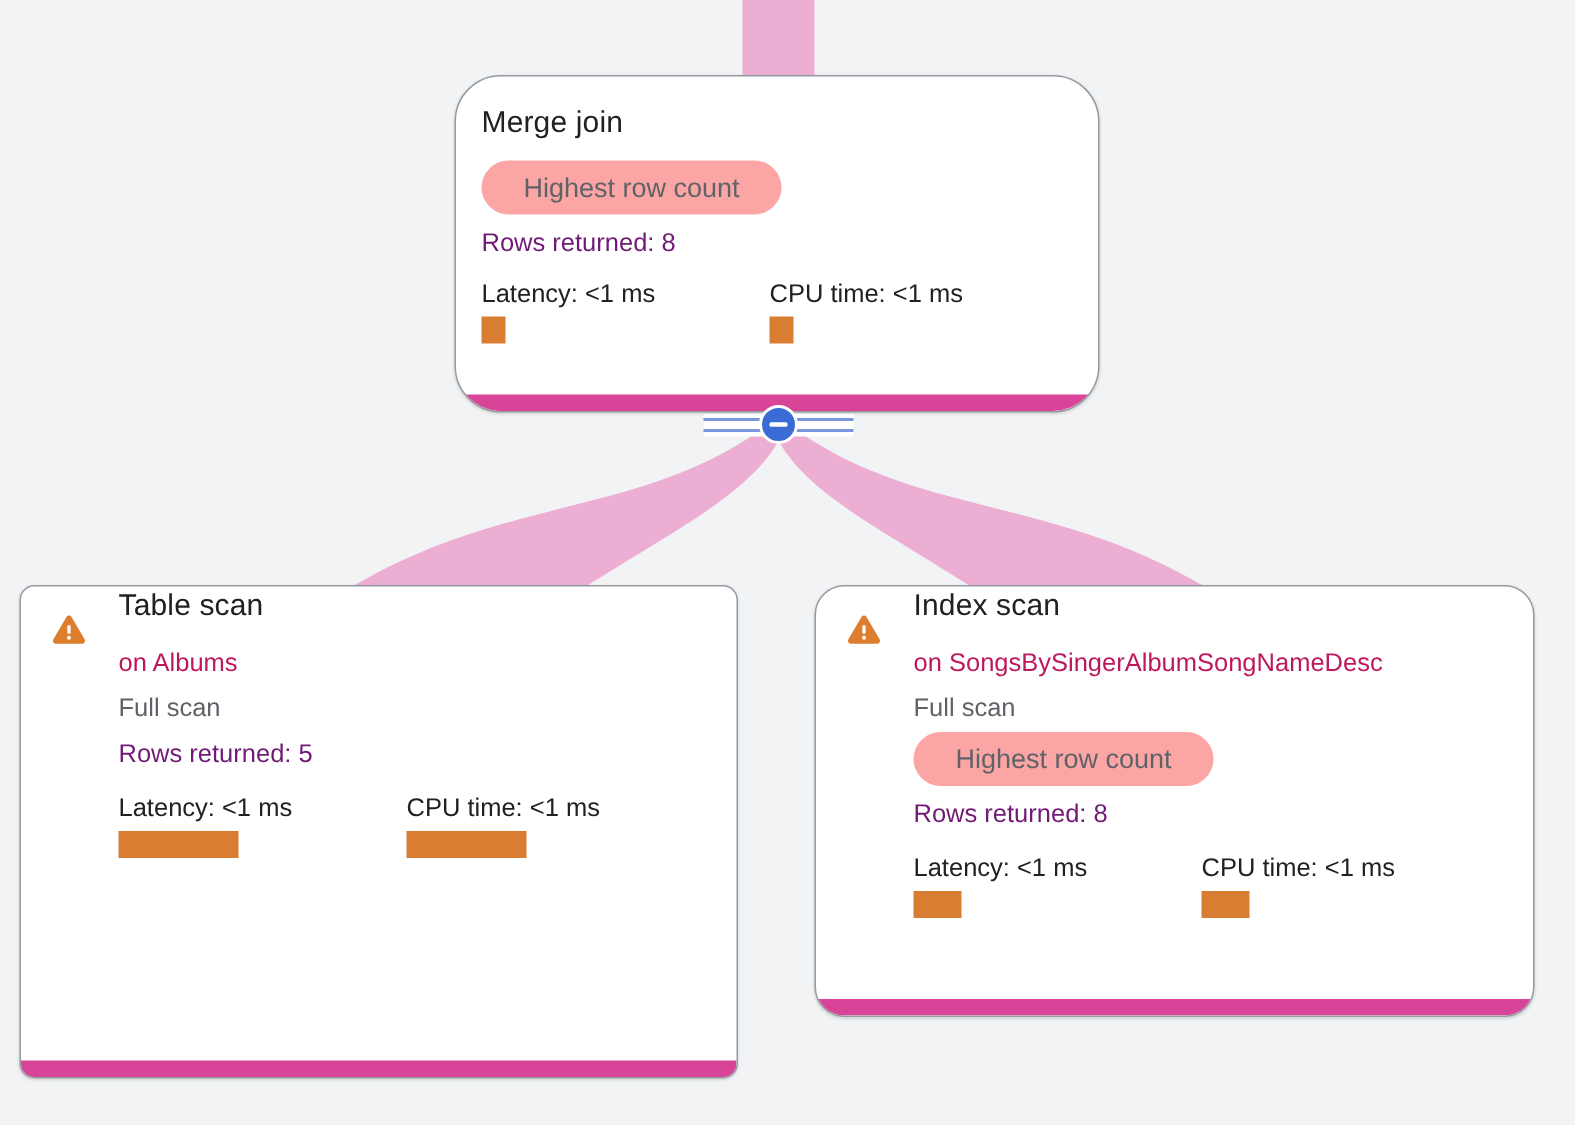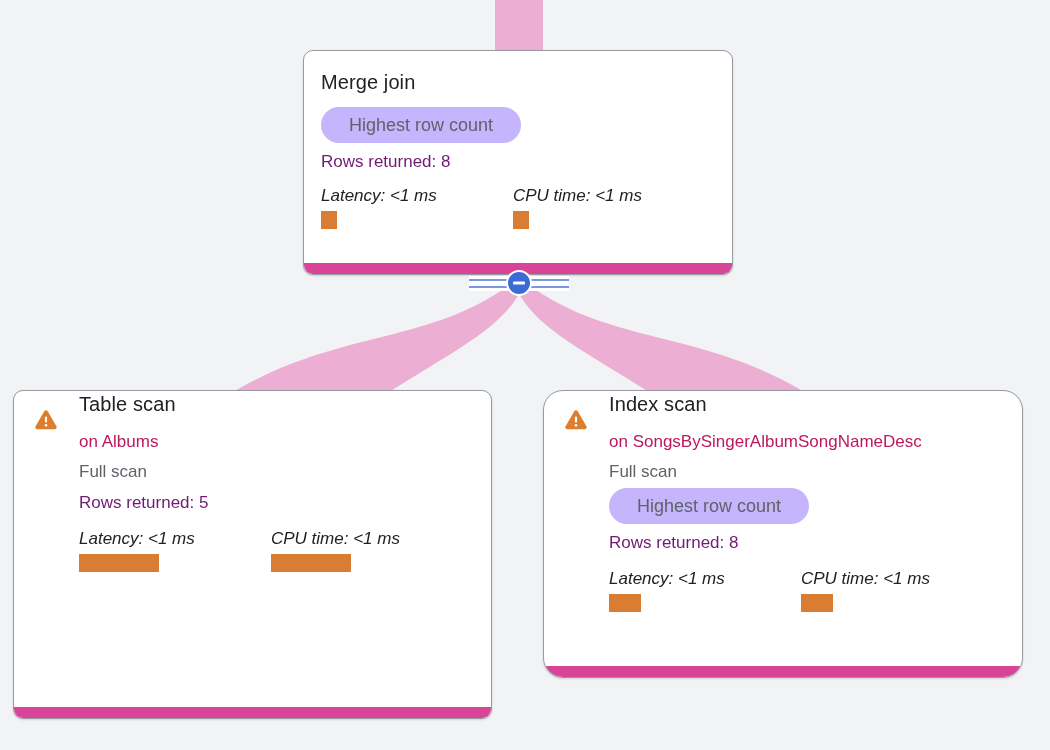--- a/index.html
+++ b/index.html
@@ -22,21 +22,21 @@
     pointer-events: none;
   }
   .node-card {
     position: absolute;
     background: #ffffff;
     border: 1.5px solid #969ba1;
     border-radius: 10px;
     box-shadow: 0 1px 2px rgba(60,64,67,0.18);
     overflow: hidden;
   }
-  .card-merge  { left: 303px; top: 50px;  width: 430px; height: 225px; }
+  .card-merge  { left: 303px; top: 50px;  width: 430px; height: 225px; border-radius: 31px; }
   .card-table  { left: 13px;  top: 390px; width: 479px; height: 329px; }
   .card-index  { left: 543px; top: 390px; width: 480px; height: 288px; border-radius: 20px; }
   .accent-bar {
     position: absolute;
     left: 0; right: 0; bottom: 0;
     height: 11px;
     background: #d84598;
   }
   .card-body { position: relative; height: 100%; }
   .merge-body { padding: 18px 16px 0 17px; }
@@ -65,38 +65,37 @@
     line-height: 24px;
     color: #5f6368;
   }
   .badge {
     display: inline-block;
     margin-top: 12px;
     height: 36px;
     line-height: 36px;
     padding: 0 28px;
     border-radius: 18px;
-    background: #c4b5fd;
+    background: #fca5a5;
     color: #5f6368;
     font-size: 18px;
     white-space: nowrap;
     text-align: right;
   }
   .badge-stack .badge { display: table; margin-top: 4px; }
   .badge-stack .badge + .badge { margin-top: 5px; }
   .rows-line {
     margin-top: 8px;
     font-size: 17px;
     line-height: 22px;
     color: #701a75;
   }
   .metrics-row {
     margin-top: 14px;
     display: flex;
-    font-style: italic;
   }
   .merge-body .metrics-row { margin-top: 12px; }
   .metric-col { width: 192px; flex: 0 0 192px; }
   .metric-label {
     font-size: 17px;
     line-height: 22px;
     color: #202124;
     white-space: nowrap;
   }
   .metric-bar {

